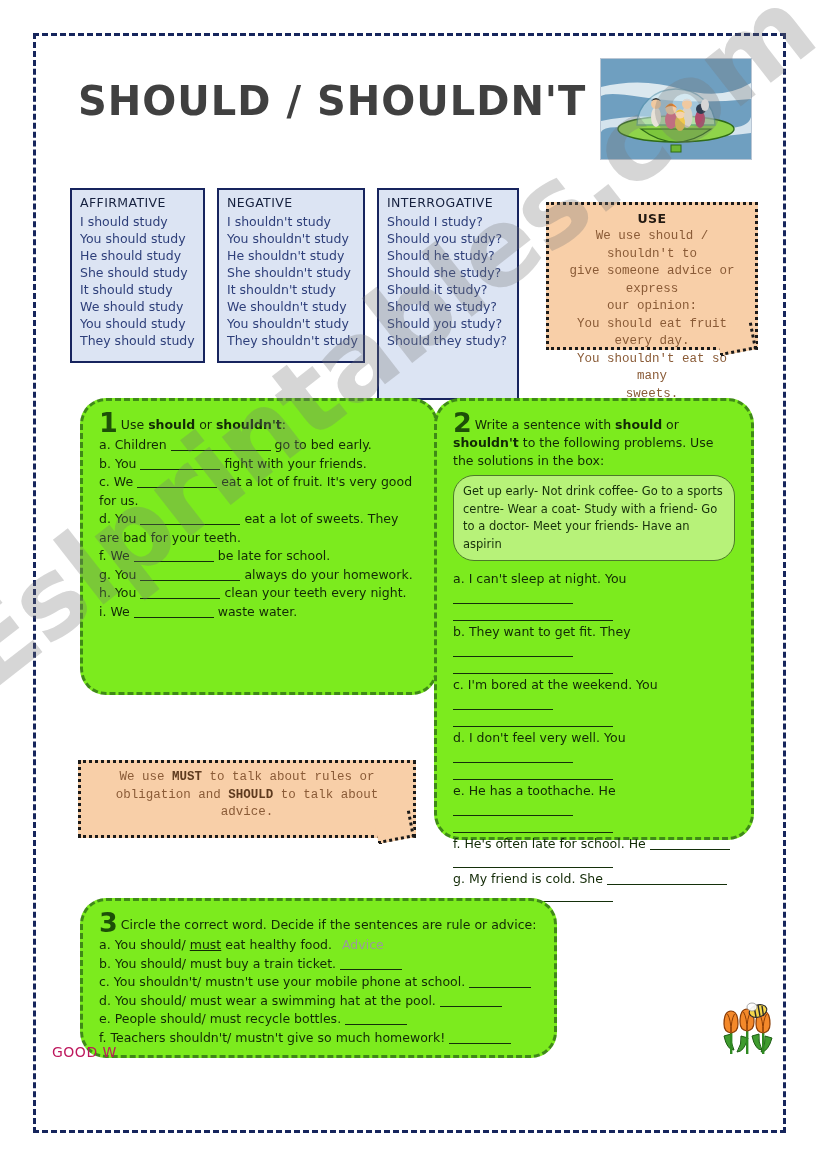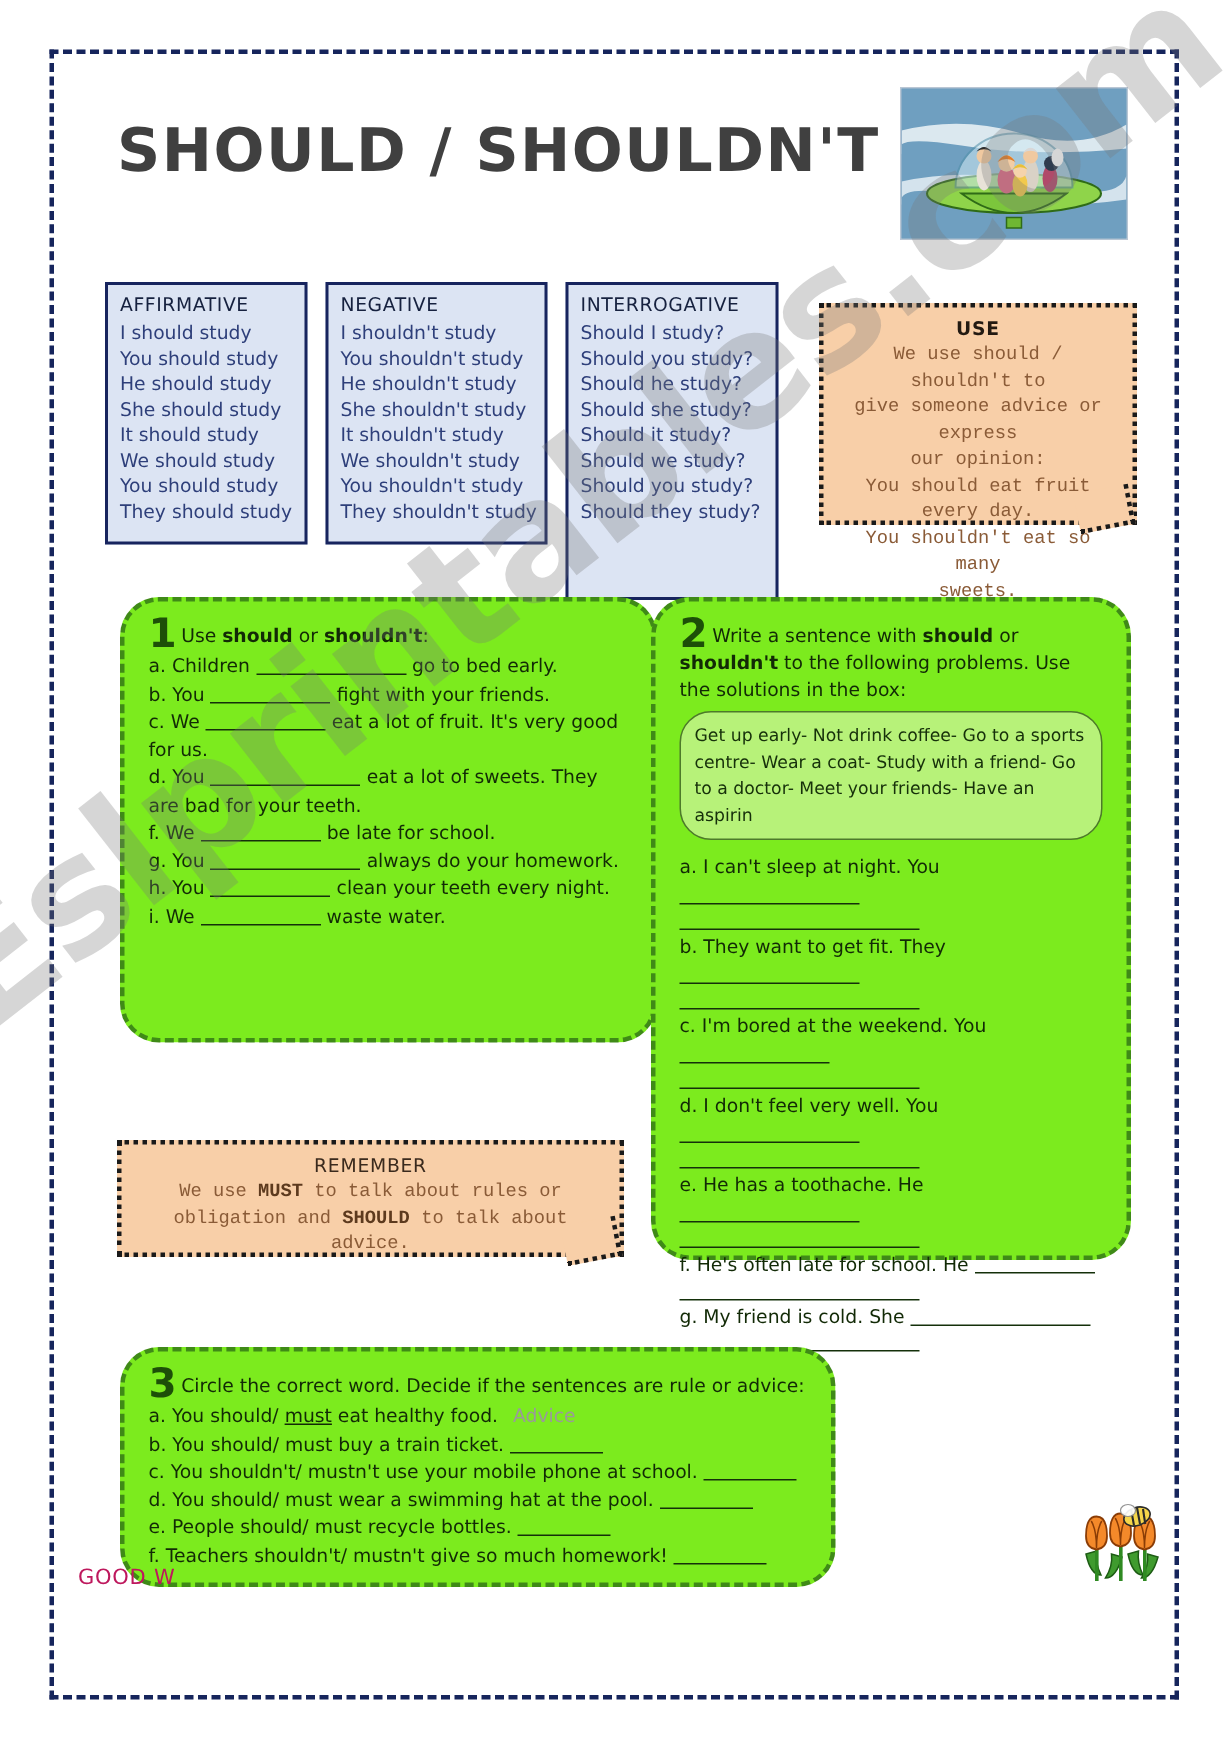--- a/index.html
+++ b/index.html
@@ -418,21 +418,20 @@
   </div>
   <div class="ex-item">
     <span>g.</span>
     <span>My friend is cold. She</span>
     <span class="blank blank-xl"></span>
     <span class="blank-row"></span>
   </div>
 </div>
 
 <div class="peach-box" id="remember-box">
-  <div class="peach-head">REMEMBER</div>
   <div class="peach-body">
     <span>We use </span><b>MUST</b><span> to talk about rules or obligation and </span><b>SHOULD</b><span> to talk about advice.</span>
   </div>
   <div class="fold"></div>
 </div>
 
 <div class="green-box" id="ex3">
   <div class="ex-head">
     <span class="ex-num">3</span><span>Circle the correct word. Decide if the sentences are rule or advice:</span>
   </div>

